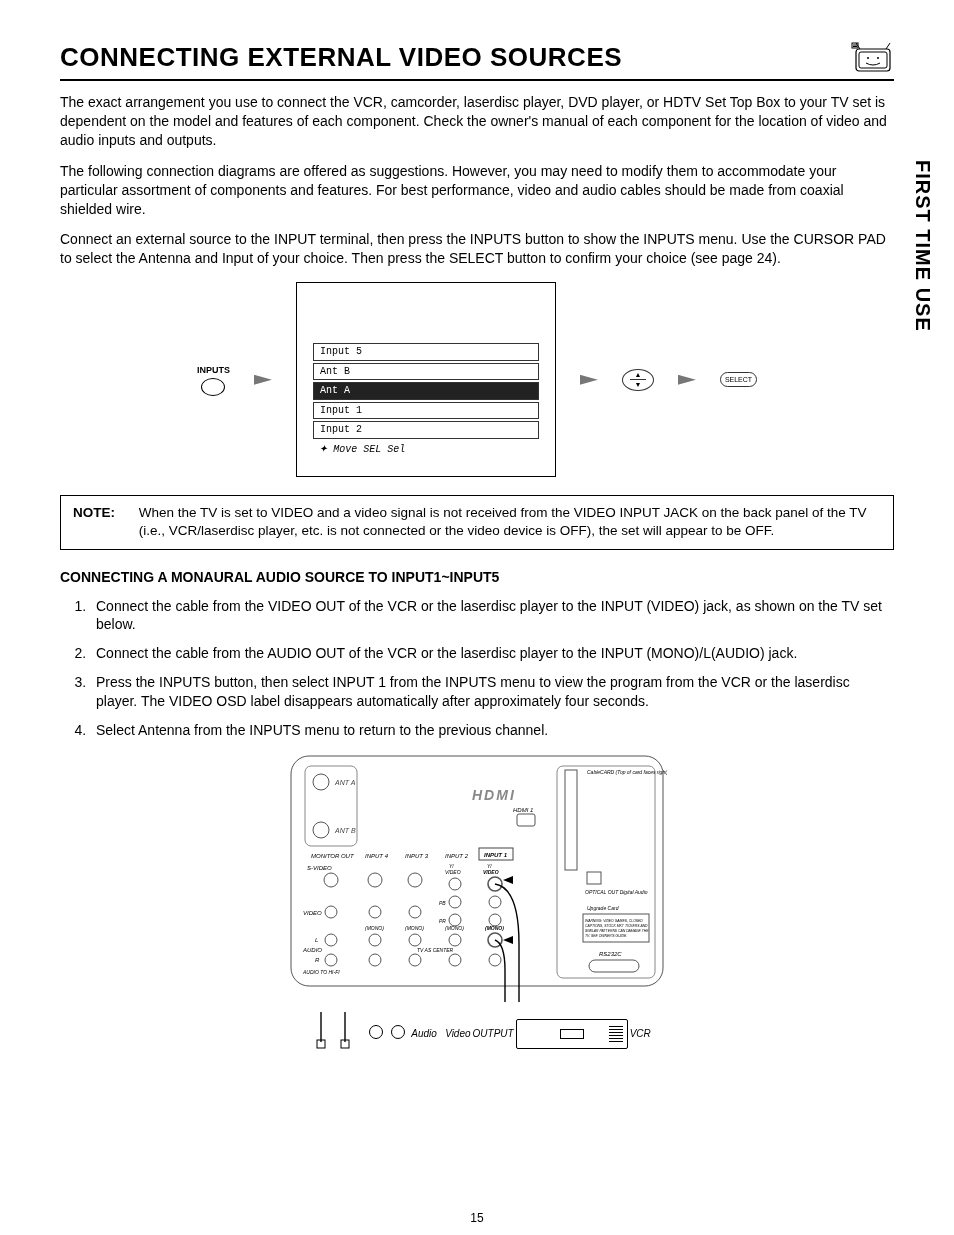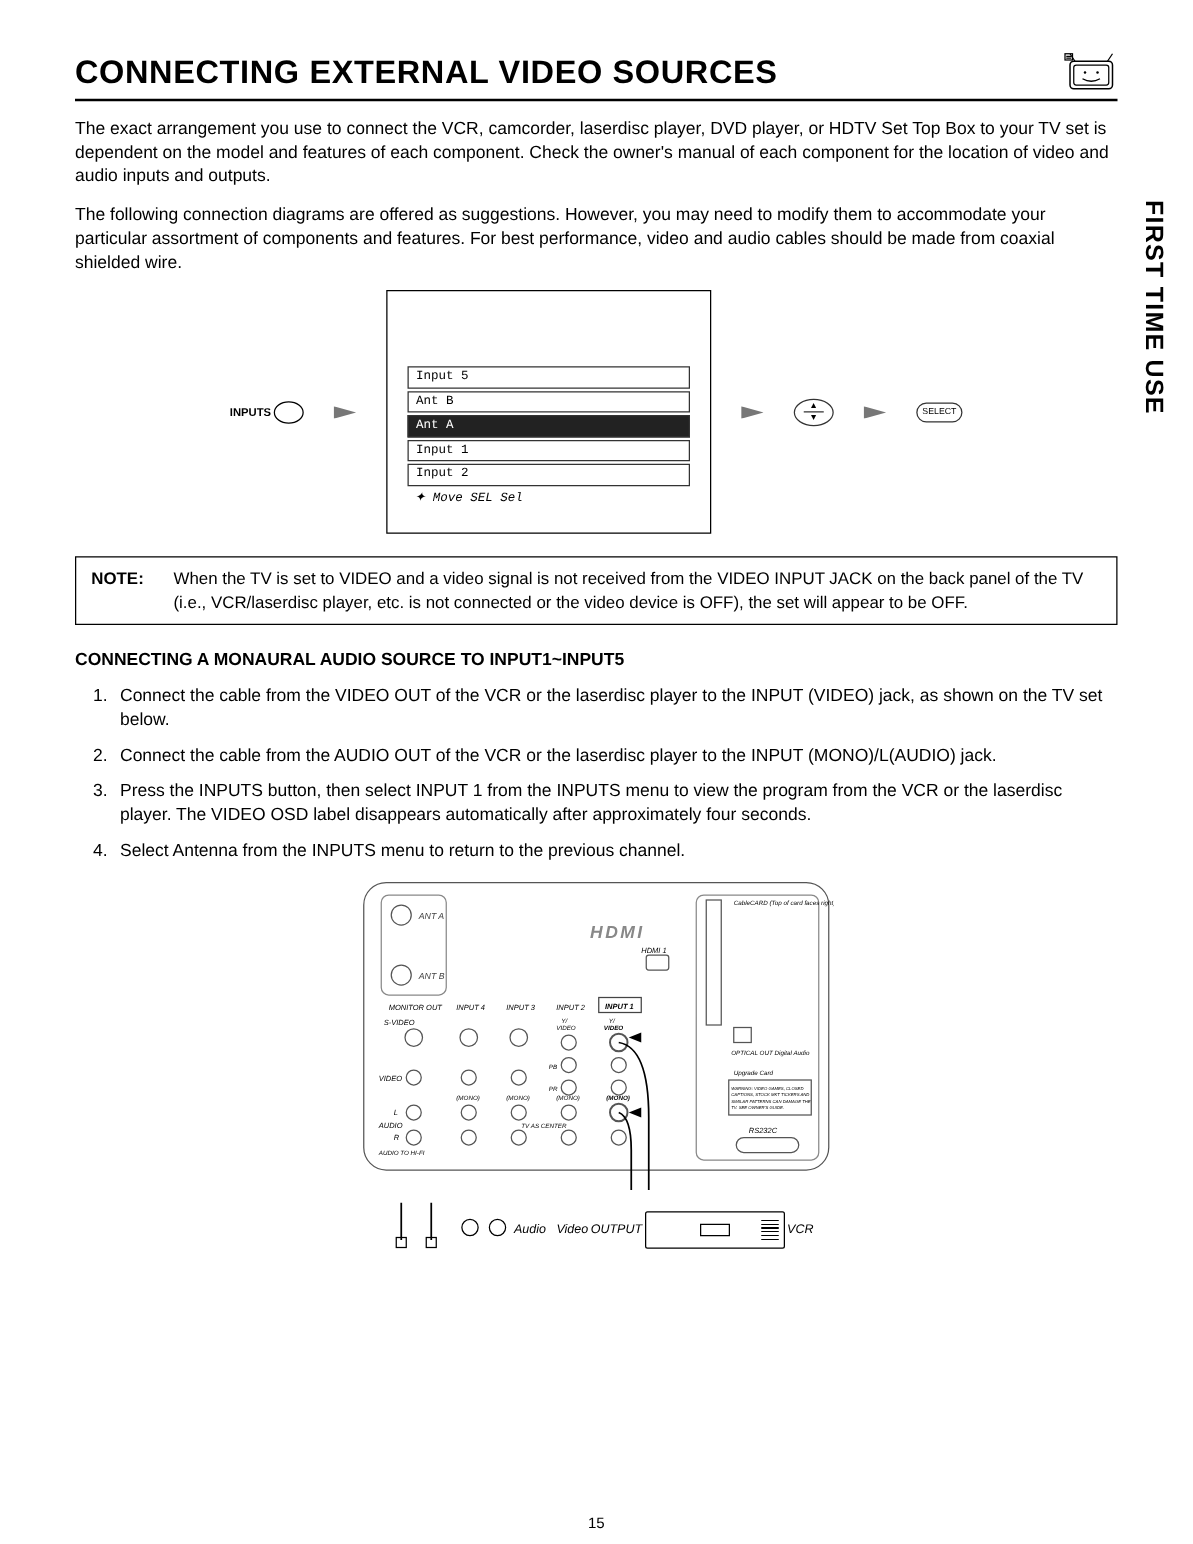--- a/index.html
+++ b/index.html
@@ -68,23 +68,24 @@
       <path d="M16 22 q7 4 14 0" fill="none" stroke="#000"></path>
       <path d="M10 8 l-4 -6 M36 8 l4 -6" stroke="#000" fill="none"></path>
       <rect x="2" y="2" width="6" height="5" fill="none" stroke="#000"></rect>
       <path d="M3 4 h4 M3 5.5 h4" stroke="#000"></path>
     </svg>
   </div>
 
   <p>The exact arrangement you use to connect the VCR, camcorder, laserdisc player, DVD player, or HDTV Set Top Box to your TV set is dependent on the model and features of each component.  Check the owner's manual of each component for the location of video and audio inputs and outputs.</p>
   <p>The following connection diagrams are offered as suggestions.  However, you may need to modify them to accommodate your particular assortment of components and features.  For best performance, video and audio cables should be made from coaxial shielded wire.</p>
 
+  <div>Connect an external source to the INPUT terminal, then press the INPUTS button to show the INPUTS menu.  Use the CURSOR PAD to select the Antenna and Input of your choice.  Then press the SELECT button to confirm your choice (see page 24).</div>
 
   <div class="diagram1">
-    <div style="display:flex;flex-direction:row;align-items:center;gap:2px">
+    <div style="display:flex;flex-direction:column;align-items:center;gap:2px">
       <span class="inputs-label">INPUTS</span>
       <span class="blank-circle"></span>
     </div>
     <span class="tri"></span>
     <div class="menu-box">
       <div class="row">Input 5</div>
       <div class="row">Ant B</div>
       <div class="row sel">Ant A</div>
       <div class="row">Input 1</div>
       <div class="row">Input 2</div>

